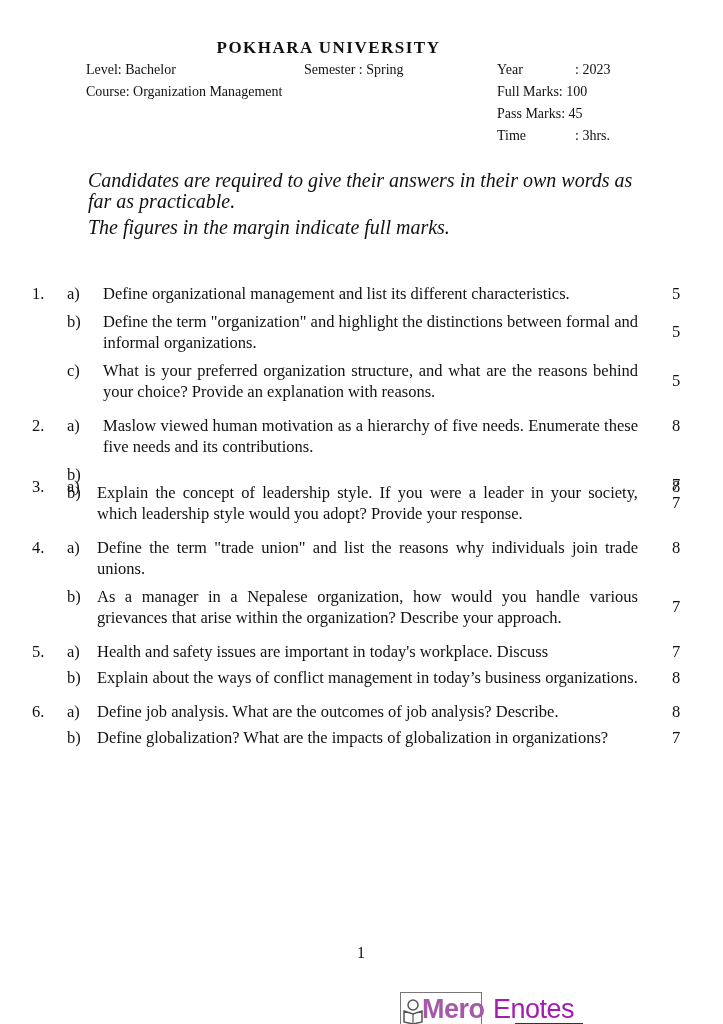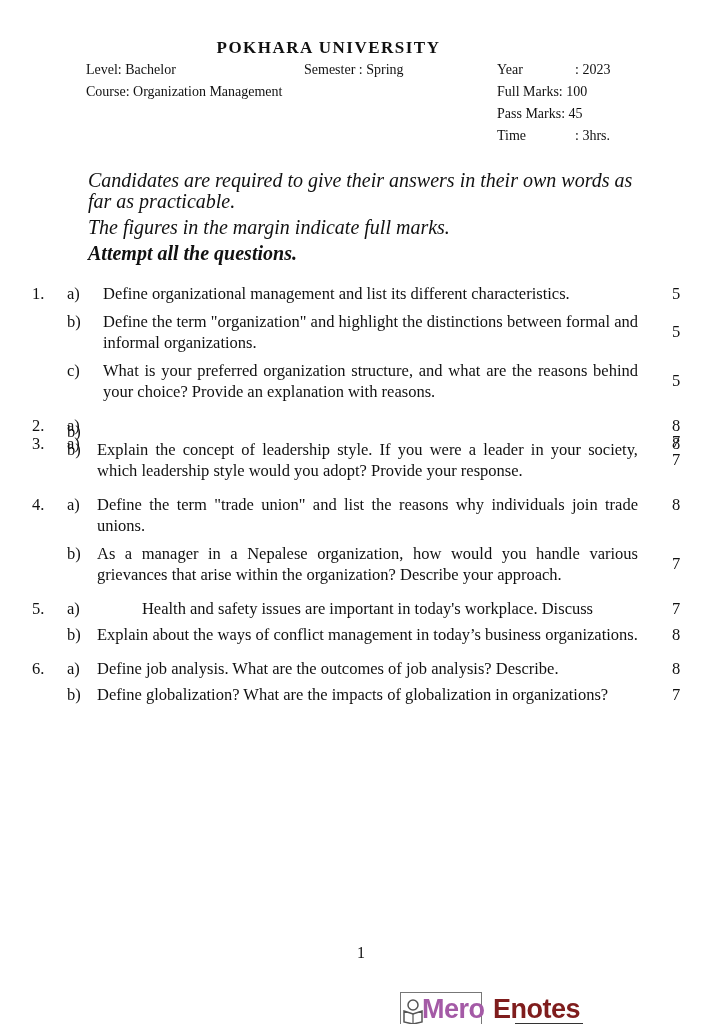--- a/index.html
+++ b/index.html
@@ -43,21 +43,21 @@
   .logo-box {
     position: absolute; left: 0; top: 2px; width: 80px; height: 36px;
     border: 1.5px solid #777;
   }
   .logo-mero {
     position: absolute; left: 22px; top: 4px; font-family: "Liberation Sans", sans-serif;
     font-weight: bold; font-size: 27px; color: #a45aa6; letter-spacing: -0.5px;
   }
   .logo-enotes {
     position: absolute; left: 93px; top: 4px; font-family: "Liberation Sans", sans-serif;
-    font-weight: bold; font-size: 27px; color: #7f1d1d; letter-spacing: -0.5px;
+    font-weight: normal; font-size: 27px; color: #a21caf; letter-spacing: -0.5px;
   }
   .logo-tag {
     position: absolute; left: 115px; top: 33px; width: 66px; height: 8px;
     border: 1px solid #333; font-family: "Liberation Sans", sans-serif;
     font-size: 5px; line-height: 8px; text-align: center; letter-spacing: 0.5px;
   }
   .logo-icon { position: absolute; left: 3px; top: 8px; }
 </style>
 </head>
 <body>
@@ -84,21 +84,20 @@
     </div>
   <div class="row">
     <span class="k pad">Time</span>
     <span>:  3hrs.</span>
   </div>
 </div>
 
 <div class="instructions">
   <p>Candidates are required to give their answers in their own words as far as practicable.</p>
   <p>The figures in the margin indicate full marks.</p>
-  <p class="bold">Attempt all the questions.</p>
 </div>
 
 <div class="questions">
 
   <div class="q" style="margin-bottom:0">
     <div class="part" style="margin-bottom:6px">
       <span class="qnum">1.</span>
       <span class="plabel">a)</span>
       <span class="ptext">Define organizational management and list its different characteristics.</span>
       <span class="marks">5</span>
@@ -112,20 +111,21 @@
       <span class="plabel">c)</span>
       <span class="ptext">What is your preferred organization structure, and what are the reasons behind your choice? Provide an explanation with reasons.</span>
       <span class="marks low">5</span>
     </div>
   </div>
 
   <div class="q">
     <div class="part" style="margin-bottom:6px">
       <span class="qnum">2.</span>
       <span class="plabel">a)</span>
+      <span class="ptext">Maslow viewed human motivation as a hierarchy of five needs. Enumerate these five needs and its contributions.</span>
       <span class="marks">8</span>
     </div>
     <div class="part" style="margin-bottom:12px">
       <span class="plabel">b)</span>
       <span class="marks low">7</span>
     </div>
   </div>
 
   <div class="q">
     <div class="part" style="margin-bottom:6px">
@@ -151,21 +151,21 @@
       <span class="plabel">b)</span>
       <span class="ptext narrow">As a manager in a Nepalese organization, how would you handle various grievances that arise within the organization? Describe your approach.</span>
       <span class="marks low">7</span>
     </div>
   </div>
 
   <div class="q">
     <div class="part" style="margin-bottom:5px">
       <span class="qnum">5.</span>
       <span class="plabel">a)</span>
-      <span class="ptext narrow" style="text-align:center">Health and safety issues are important in today's workplace. Discuss</span>
+      <span class="ptext narrow" style="text-align:left">Health and safety issues are important in today's workplace. Discuss</span>
       <span class="marks">7</span>
     </div>
     <div class="part" style="margin-bottom:12px">
       <span class="plabel">b)</span>
       <span class="ptext narrow">Explain about the ways of conflict management in today’s business organizations.</span>
       <span class="marks">8</span>
     </div>
   </div>
 
   <div class="q">

